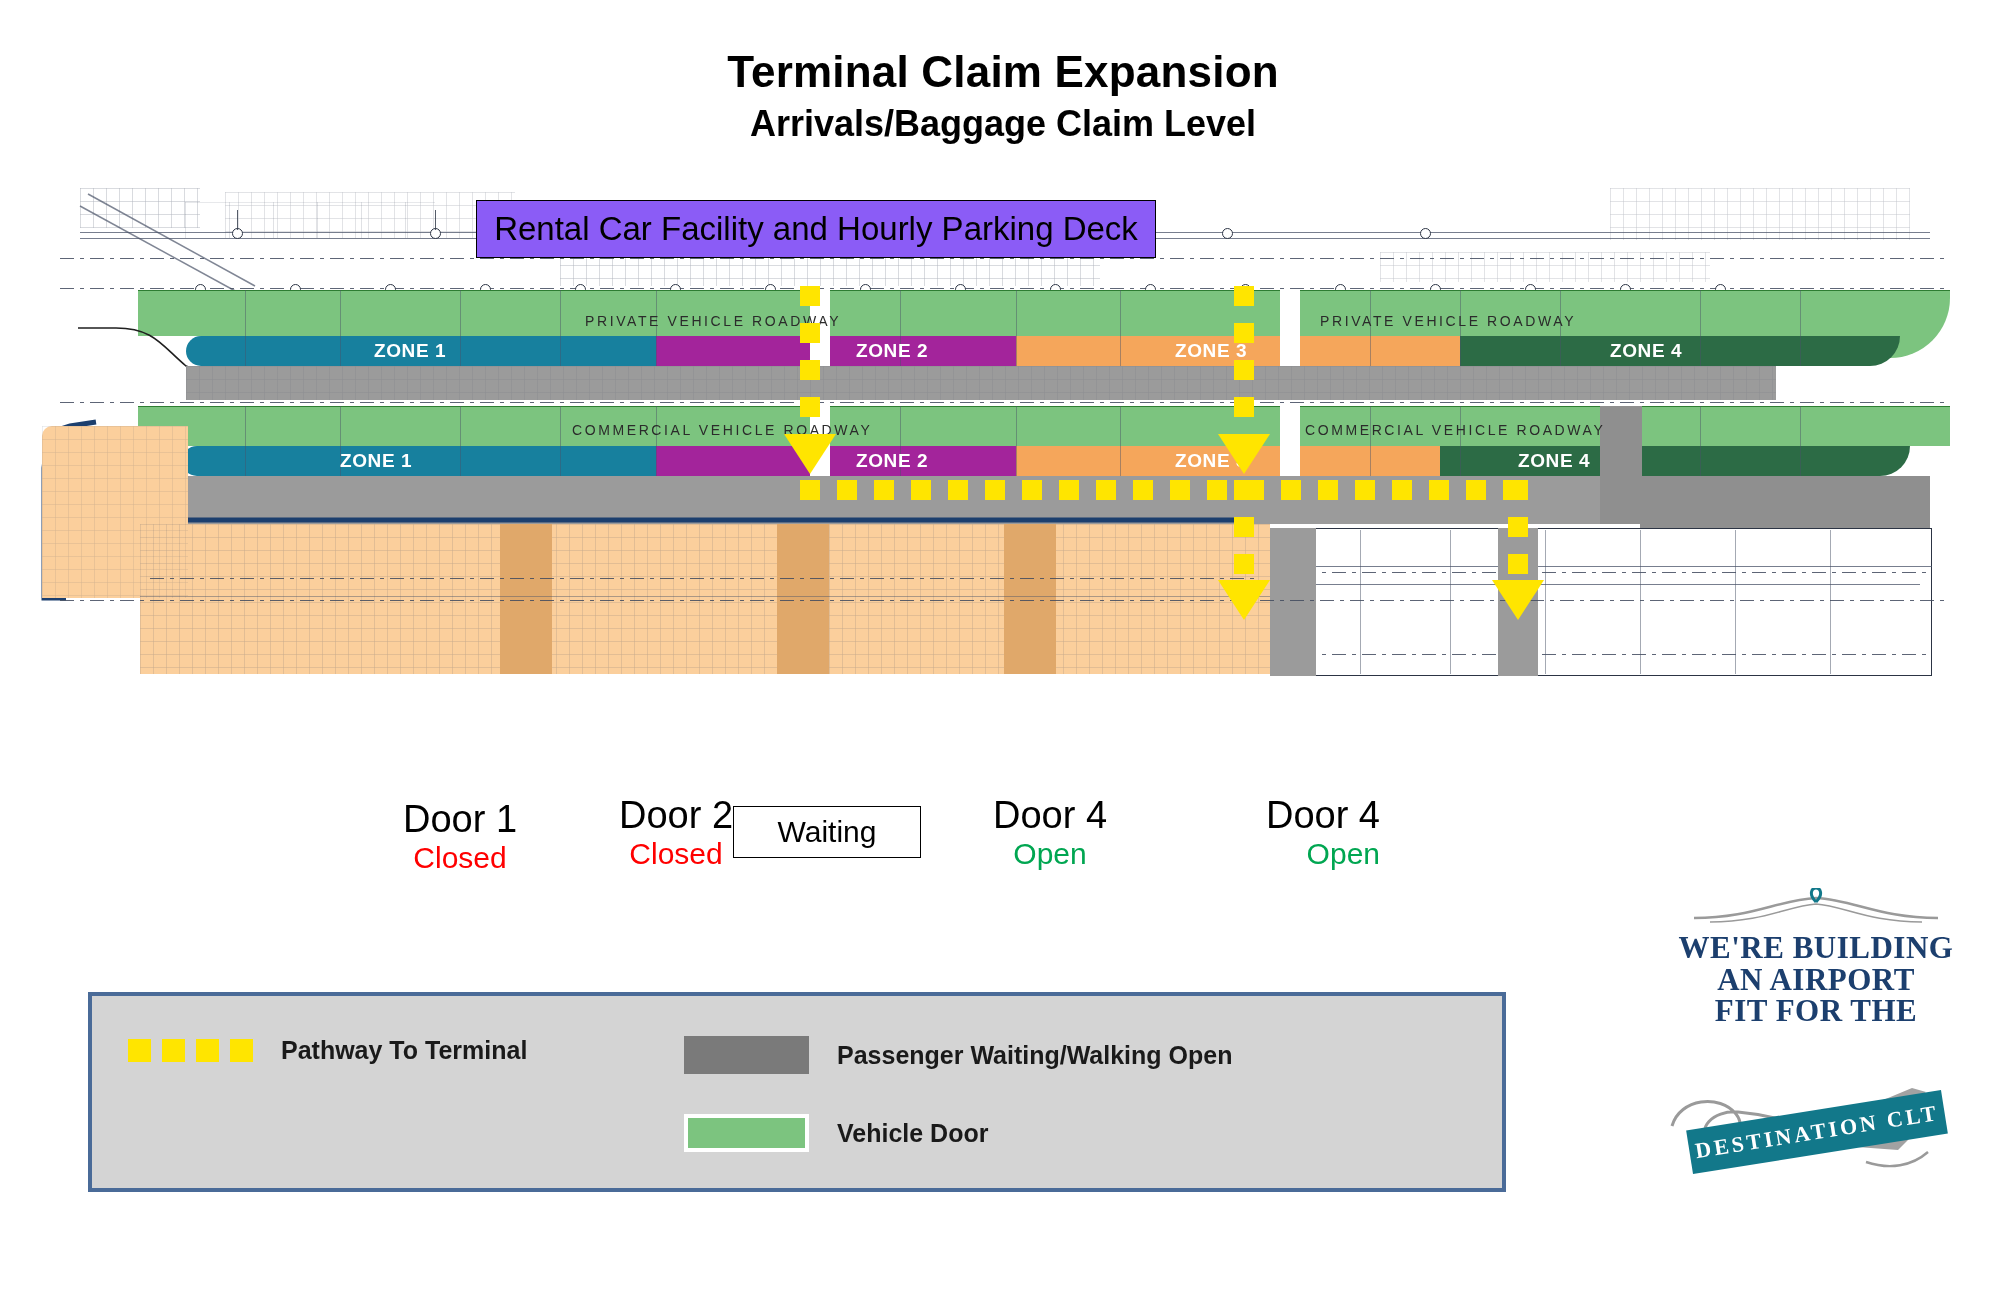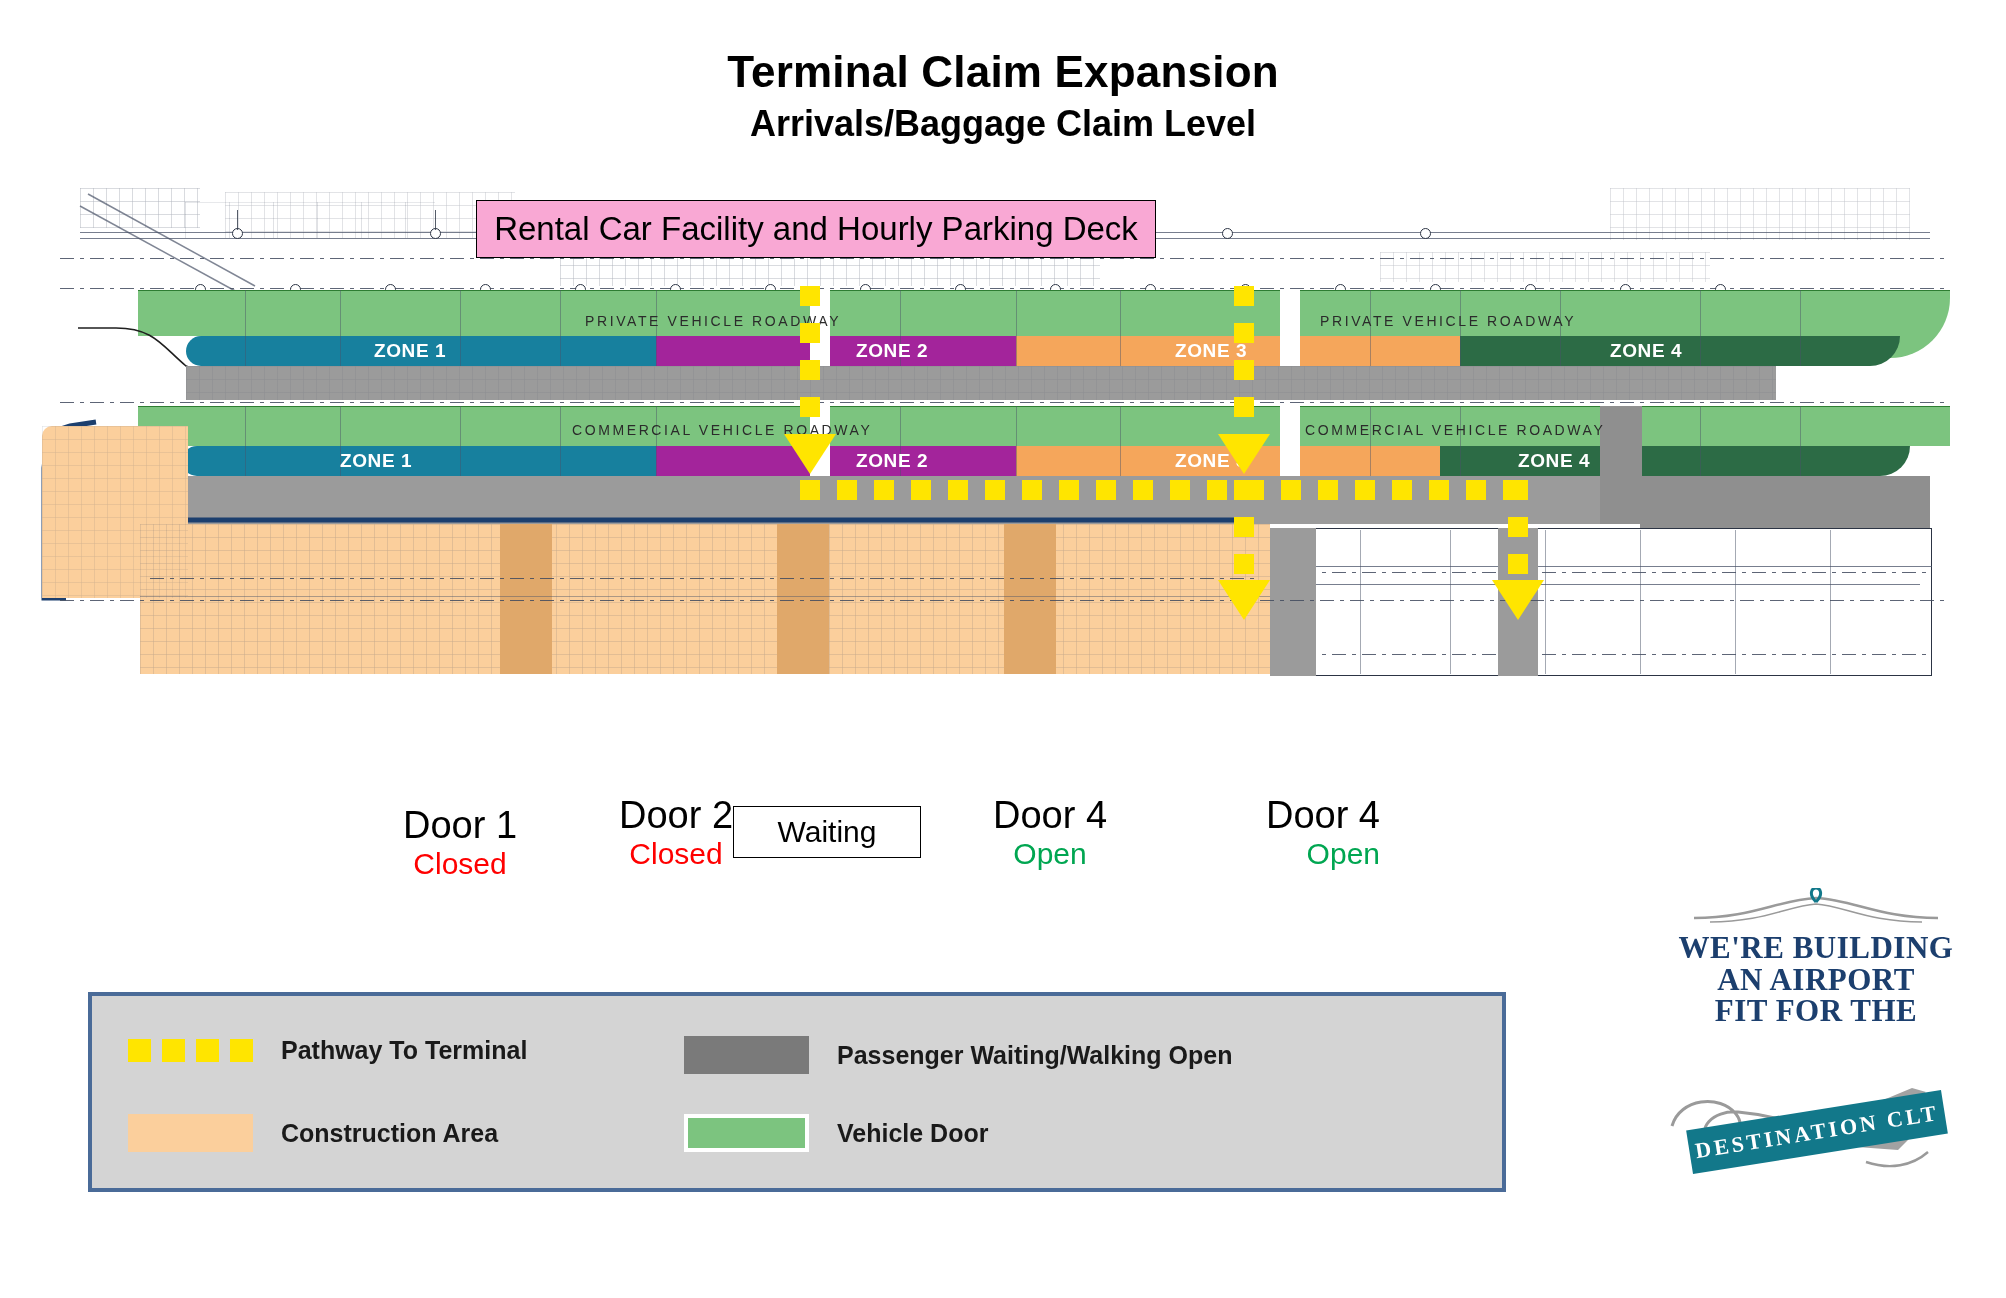--- a/index.html
+++ b/index.html
@@ -46,21 +46,21 @@
   }
   .colnode {
     position:absolute; width:11px; height:11px; border:1px solid #2c3444; border-radius:50%;
     background:#fff;
   }
   .colstem { position:absolute; width:1px; background:#2c3444; opacity:.8; }
 
   
   #rental-box {
     position:absolute; left:476px; top:20px; width:680px; height:58px;
-    background:#f9a8d4; border:1px solid #000;
+    background:#8b5cf6; border:1px solid #000;
     display:flex; align-items:center; justify-content:center;
     font-size:33px; color:#000; z-index:26;
   }
   .lane-green { position:absolute; background:#7cc47f; border-top:1px solid #2e7d32; }
   .zone-seg { position:absolute; }
   .z1 { background:#17809e; }
   .z2 { background:#a3249b; }
   .z3 { background:#f5a65b; }
   .z4 { background:#2c6b45; }
   .zone-label {
@@ -324,21 +324,21 @@
   <div class="path-h" style="left:800px; top:300px; width:740px;"></div>
 
   <div class="path-v" style="left:1234px; top:300px; height:104px;"></div>
   <div class="arrow-down" style="left:1218px; top:400px;"></div>
 
   <div class="path-v" style="left:1508px; top:300px; height:104px;"></div>
   <div class="arrow-down" style="left:1492px; top:400px;"></div>
 </div>
 
 <div id="door-row">
-  <div class="door-label" style="left:340px; top:14px; width:240px;">
+  <div class="door-label" style="left:340px; top:8px; width:240px;">
     <div class="door-name">Door 1</div>
     <div class="door-state state-closed">Closed</div>
   </div>
   <div class="door-label" style="left:556px; top:4px; width:240px;">
     <div class="door-name">Door 2</div>
     <div class="door-state state-closed">Closed</div>
   </div>
   <div class="door-label" style="left:930px; top:4px; width:240px;">
     <div class="door-name">Door 4</div>
     <div class="door-state state-open">Open</div>
@@ -349,24 +349,20 @@
   </div>
 </div>
 <div id="terminal-box">
   <span>Waiting</span>
 </div>
 
 <div id="legend">
   <div class="legend-item" style="left:36px; top:40px;">
     <span class="sw-dash"></span>
     <span class="legend-text">Pathway To Terminal</span>
-  </div>
-  <div class="legend-item" style="left:36px; top:118px;">
-    <span class="sw-solid sw-construction"></span>
-    <span class="legend-text">Construction Area</span>
   </div>
   <div class="legend-item" style="left:592px; top:40px;">
     <span class="sw-solid sw-gray"></span>
     <span class="legend-text">Passenger Waiting/Walking Open</span>
   </div>
   <div class="legend-item" style="left:592px; top:118px;">
     <span class="sw-solid sw-green"></span>
     <span class="legend-text">Vehicle Door</span>
   </div>
 </div>

